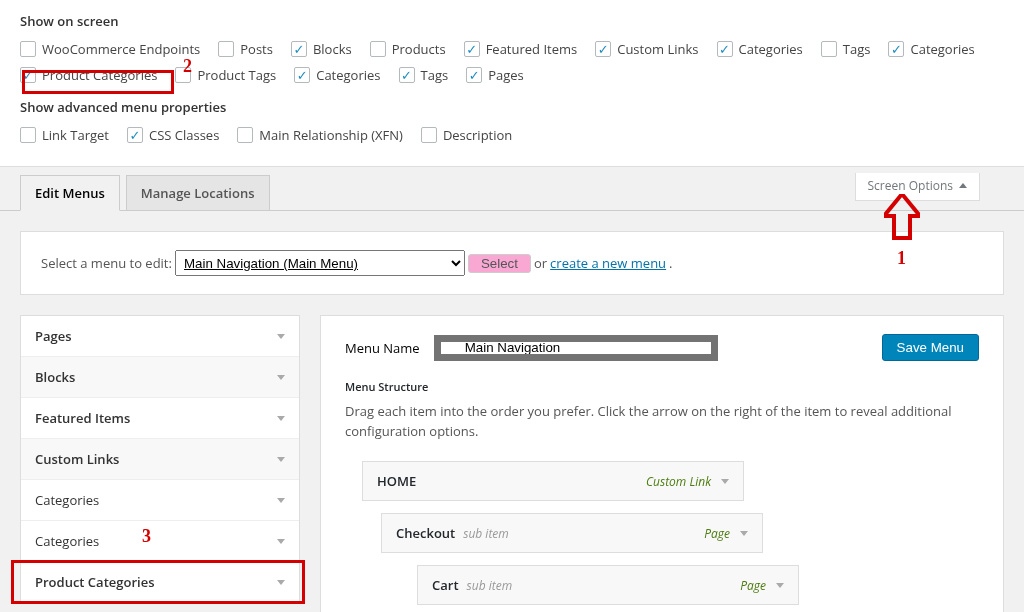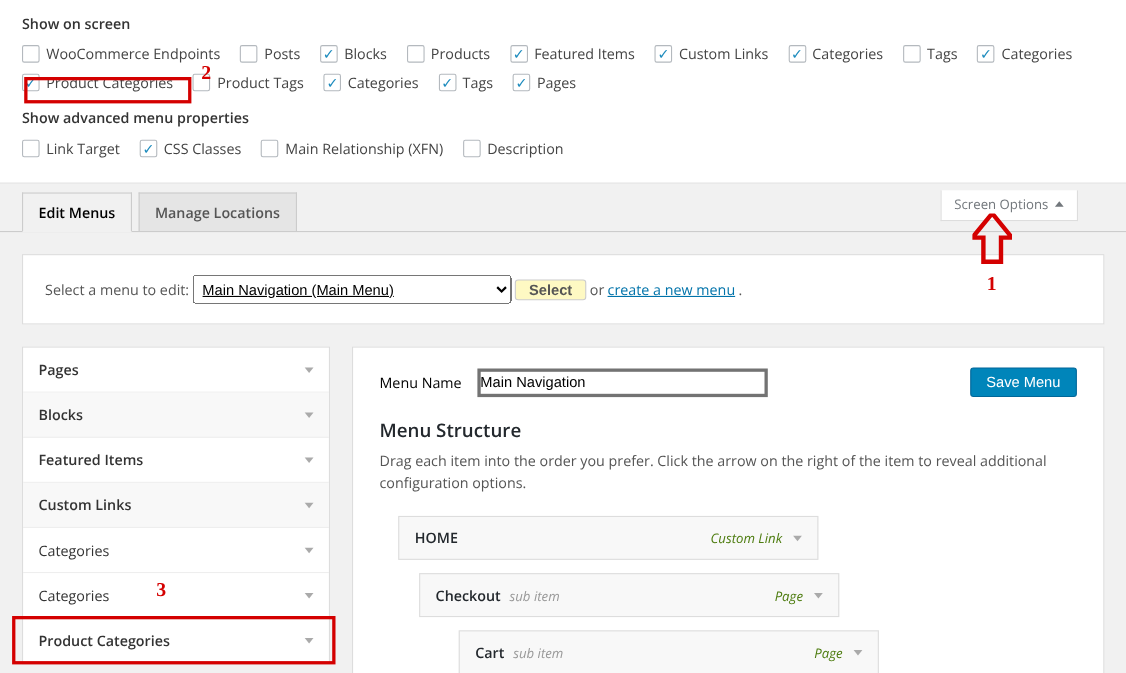--- a/index.html
+++ b/index.html
@@ -11,35 +11,35 @@
   .chk .box { width: 16px; height: 16px; border: 1px solid #b4b9be; border-radius: 2px; background: #fff; display: inline-flex; align-items: center; justify-content: center; font-size: 13px; line-height: 1; color: #1e8cbe; }
   .chk .box.checked::before { content: "✓"; }
   .top-gray { background: #f1f1f1; position: relative; padding-top: 8px; }
   .tabs-row { display: flex; align-items: flex-end; gap: 6px; padding: 0 20px; position: relative; border-bottom: 1px solid #ccc; text-align: center; }
   .tab { background: #e5e5e5; border: 1px solid #ccc; border-bottom: none; padding: 8px 14px; color: #555; cursor: pointer; font-weight:600;}
   .tab.active { background: #f1f1f1; border-bottom: 1px solid #f1f1f1; margin-bottom: -1px; color:#000; }
   .screen-options-toggle { position: absolute; right: 44px; top: -2px; background: #fff; border: 1px solid #ddd; border-top: none; padding: 4px 12px 6px 12px; color: #72777c; cursor: pointer; display:flex; align-items:center; gap:6px; font-size:12px;}
   .caret-up { width:0; height:0; border-left:4px solid transparent; border-right:4px solid transparent; border-bottom:5px solid #72777c; }
   .select-menu-row { padding: 18px 20px; display:flex; align-items:center; gap:3px; color:#555; border:1px solid #ddd; background:#fff; margin:20px;}
   .select-menu-row select { padding:3px 4px; min-width:290px; height:26px;text-decoration:underline; }
-  .btn-sec { background:#fef9c3; border:1px solid #ccc; border-radius:3px; padding:1px 12px; cursor:pointer; color:#555;font-weight:bold;}
+  .btn-sec { background:#f9a8d4; border:1px solid #ccc; border-radius:3px; padding:1px 12px; cursor:pointer; color:#555;}
   .linklike { color:#0073aa; text-decoration:underline; cursor:pointer; }
   .main-cols { display:flex; gap:20px; padding:0 20px 20px 20px; }
   .left-col { width:280px; background:transparent; }
   .accordion { border:1px solid #ddd; background:#fff;}
   .acc-item { border-bottom:1px solid #eee; padding:11px 14px; display:flex; align-items:center; justify-content:space-between; color:#333; cursor:pointer;}
   .acc-item.bold { font-weight:600; }
   .acc-item.gray { background:#f8f8f8; }
   .caret-down { width:0; height:0; border-left:4px solid transparent; border-right:4px solid transparent; border-top:5px solid #aaa; display:inline-block;}
   .right-col { flex:1; background:#fff; border:1px solid #ddd; padding:18px 24px; }
   .menu-name-row { display:flex; align-items:center; gap:14px; margin-bottom:18px;}
   .menu-name-row .lbl { color:#000000; }
-  .menu-name-row input { padding:4px 0; width:264px; border:3px solid #737373; height:26px;}
+  .menu-name-row input { padding:4px 24px; width:284px; border:7px solid #737373; height:26px;}
   .btn-primary { background:#0085ba; border:1px solid #006799; color:#fff; padding:5px 14px; border-radius:3px; cursor:pointer; margin-left:auto;}
-  h3.structure { font-size:17px; font-weight:600; margin-bottom:8px; color:#23282d;}
+  h3.structure { font-size:11px; font-weight:600; margin-bottom:8px; color:#23282d;}
   .desc { color:#555; font-size:13px; margin-bottom:20px; line-height:1.5;}
   .menu-item-box { border:1px solid #ddd; background:#f8f8f8; padding:10px 14px; display:flex; align-items:center; justify-content:space-between; width:382px; margin-bottom:12px;margin-left:17px;}
   .menu-item-box .mi-left { display:flex; align-items:baseline; gap:8px;}
   .menu-item-box .mi-title { font-weight:600; color:#23282d;}
   .menu-item-box .mi-sub { color:#999; font-style:italic; font-size:12px;}
   .menu-item-box .mi-right { display:flex; align-items:center; gap:10px; color:#4d7c0f; font-size:12px;font-style:italic;}
   .indent-1 { margin-left:36px; }
   .indent-2 { margin-left:72px; }
   .highlight-box { position:absolute; border:3px solid #d40000; pointer-events:none; }
   .anno { position:absolute; color:#d40000; font-weight:700; font-size:18px; pointer-events:none; font-family:serif; }

